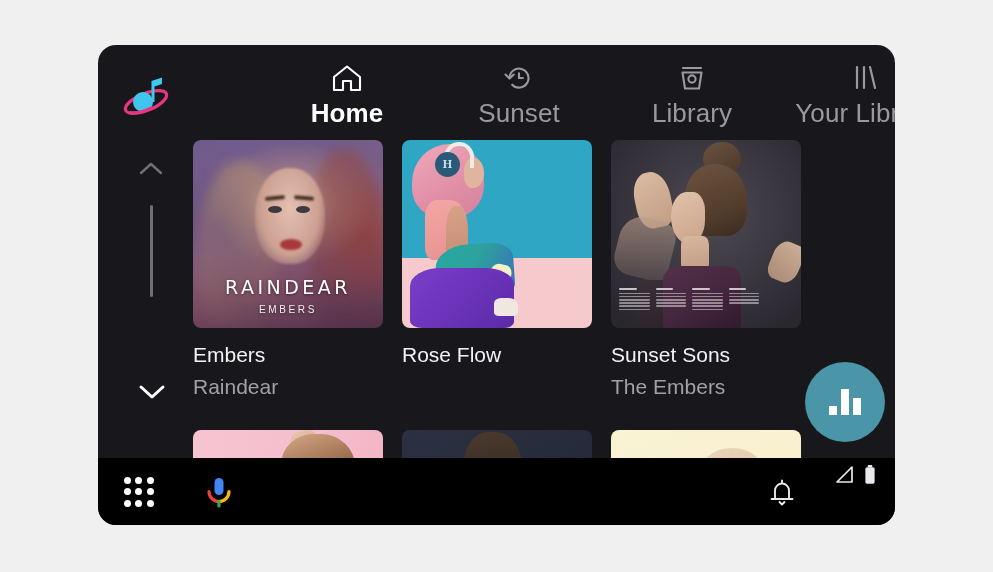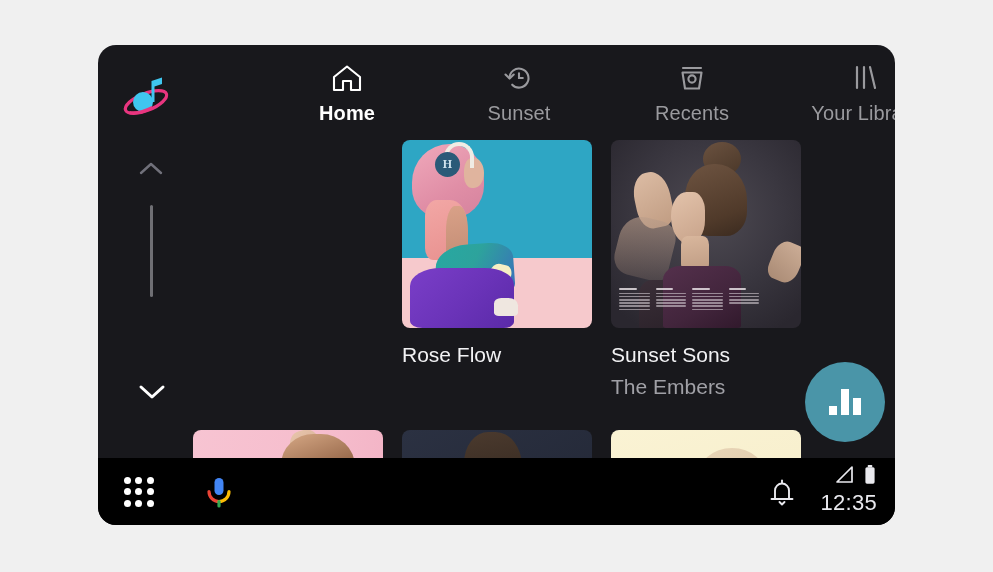--- a/index.html
+++ b/index.html
@@ -55,21 +55,21 @@
     cursor: pointer;
   }
   .nav-icon {
     height: 34px;
     display: flex;
     align-items: center;
     justify-content: center;
   }
   .nav-label {
     margin-top: 5px;
-    font-size: 20px;
+    font-size: 26px;
     color: #9a9a9e;
     letter-spacing: 0.1px;
     line-height: 26px;
   }
   .nav-item.active .nav-label {
     color: #ffffff;
     font-weight: bold;
   }
 
   #nav-home    { left: 178px; width: 142px; }
@@ -534,21 +534,21 @@
       </div>
 
       <div class="nav-item" id="nav-browse">
         <div class="nav-icon">
           <svg width="30" height="30" viewBox="0 0 30 30">
             <line x1="6" y1="5" x2="24" y2="5" stroke="#9a9a9e" stroke-width="2.1" stroke-linecap="round"></line>
             <path d="M5.5 9.5 L24.5 9.5 L22 25.5 L8 25.5 Z" fill="none" stroke="#9a9a9e" stroke-width="2.1" stroke-linejoin="round"></path>
             <circle cx="15" cy="16" r="3.6" fill="none" stroke="#9a9a9e" stroke-width="2.1"></circle>
           </svg>
         </div>
-        <div class="nav-label">Recents</div>
+        <div class="nav-label">Library</div>
       </div>
 
       <div class="nav-item" id="nav-library">
         <div class="nav-icon">
           <svg width="34" height="30" viewBox="0 0 34 30">
             <line x1="8" y1="4" x2="8" y2="25" stroke="#9a9a9e" stroke-width="2.2" stroke-linecap="round"></line>
             <line x1="15" y1="4" x2="15" y2="25" stroke="#9a9a9e" stroke-width="2.2" stroke-linecap="round"></line>
             <line x1="21" y1="4" x2="26" y2="25" stroke="#9a9a9e" stroke-width="2.2" stroke-linecap="round"></line>
           </svg>
         </div>
@@ -565,20 +565,36 @@
       <div id="scroll-thumb"></div>
       <div id="scroll-down-icon">
         <svg width="30" height="22" viewBox="0 0 30 22">
           <path d="M4 7 L15 17 L26 7" fill="none" stroke="#ffffff" stroke-width="3" stroke-linecap="round" stroke-linejoin="round"></path>
         </svg>
       </div>
     </div>
 
     <div id="grid">
 
+      <div class="card c0 r0">
+        <div class="card-art art-raindear">
+          <div class="hair-l"></div>
+          <div class="hair-r"></div>
+          <div class="face"></div>
+          <div class="brow-l"></div>
+          <div class="brow-r"></div>
+          <div class="eye-l"></div>
+          <div class="eye-r"></div>
+          <div class="lips"></div>
+          <div class="art-title">RAINDEAR</div>
+          <div class="art-sub">EMBERS</div>
+        </div>
+        <div class="card-title">Embers</div>
+        <div class="card-sub">Raindear</div>
+      </div>
 
       <div class="card c1 r0">
         <div class="card-art art-violet">
           <div class="hair"></div>
           <div class="face"></div>
           <div class="hp-band"></div>
           <div class="hp-cup">H</div>
           <div class="torso"></div>
           <div class="arm"></div>
           <div class="jacket"></div>
@@ -705,18 +721,17 @@
               <path d="M3 17 L18 17 L18 2 Z" fill="none" stroke="#e9e9ee" stroke-width="1.7" stroke-linejoin="round"></path>
             </svg>
           </span>
           <span>
             <svg width="14" height="22" viewBox="0 0 14 22">
               <rect x="4.7" y="1" width="4.6" height="2.4" rx="0.8" fill="#e9e9ee"></rect>
               <rect x="2.4" y="3.2" width="9.2" height="16.5" rx="1.6" fill="#e9e9ee"></rect>
             </svg>
           </span>
         </div>
-        <div id="clock">12:35</div>
       </div>
     </div>
 
   </div>
 </div>
 
 </body></html>

